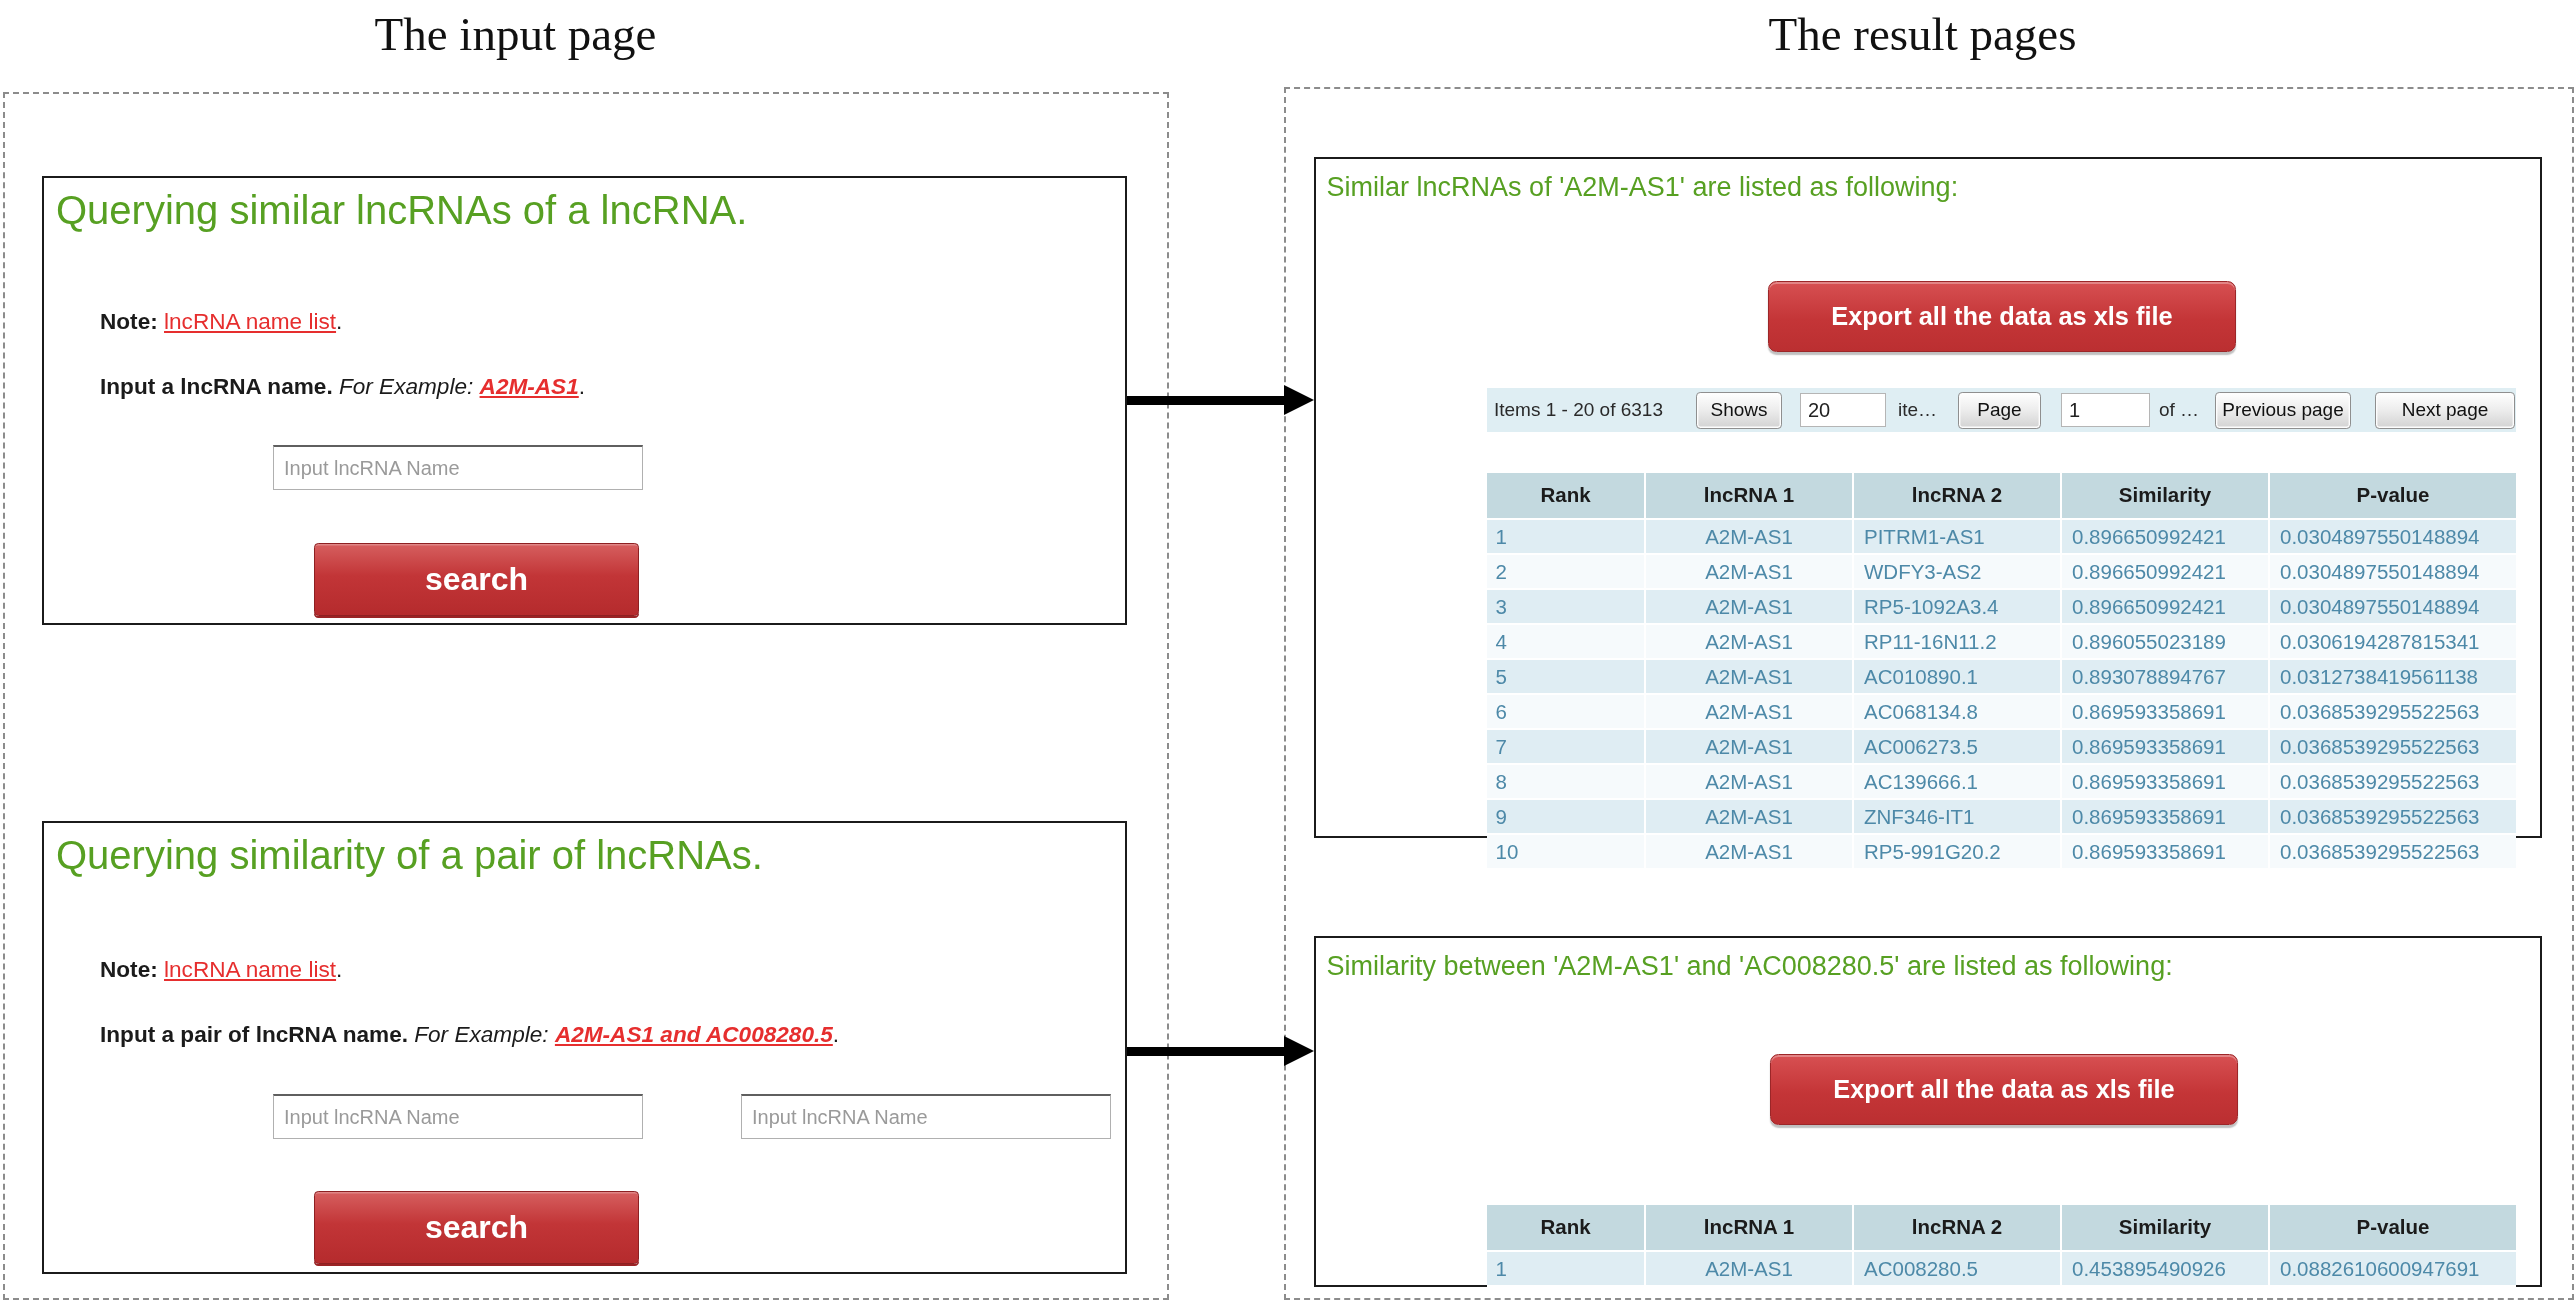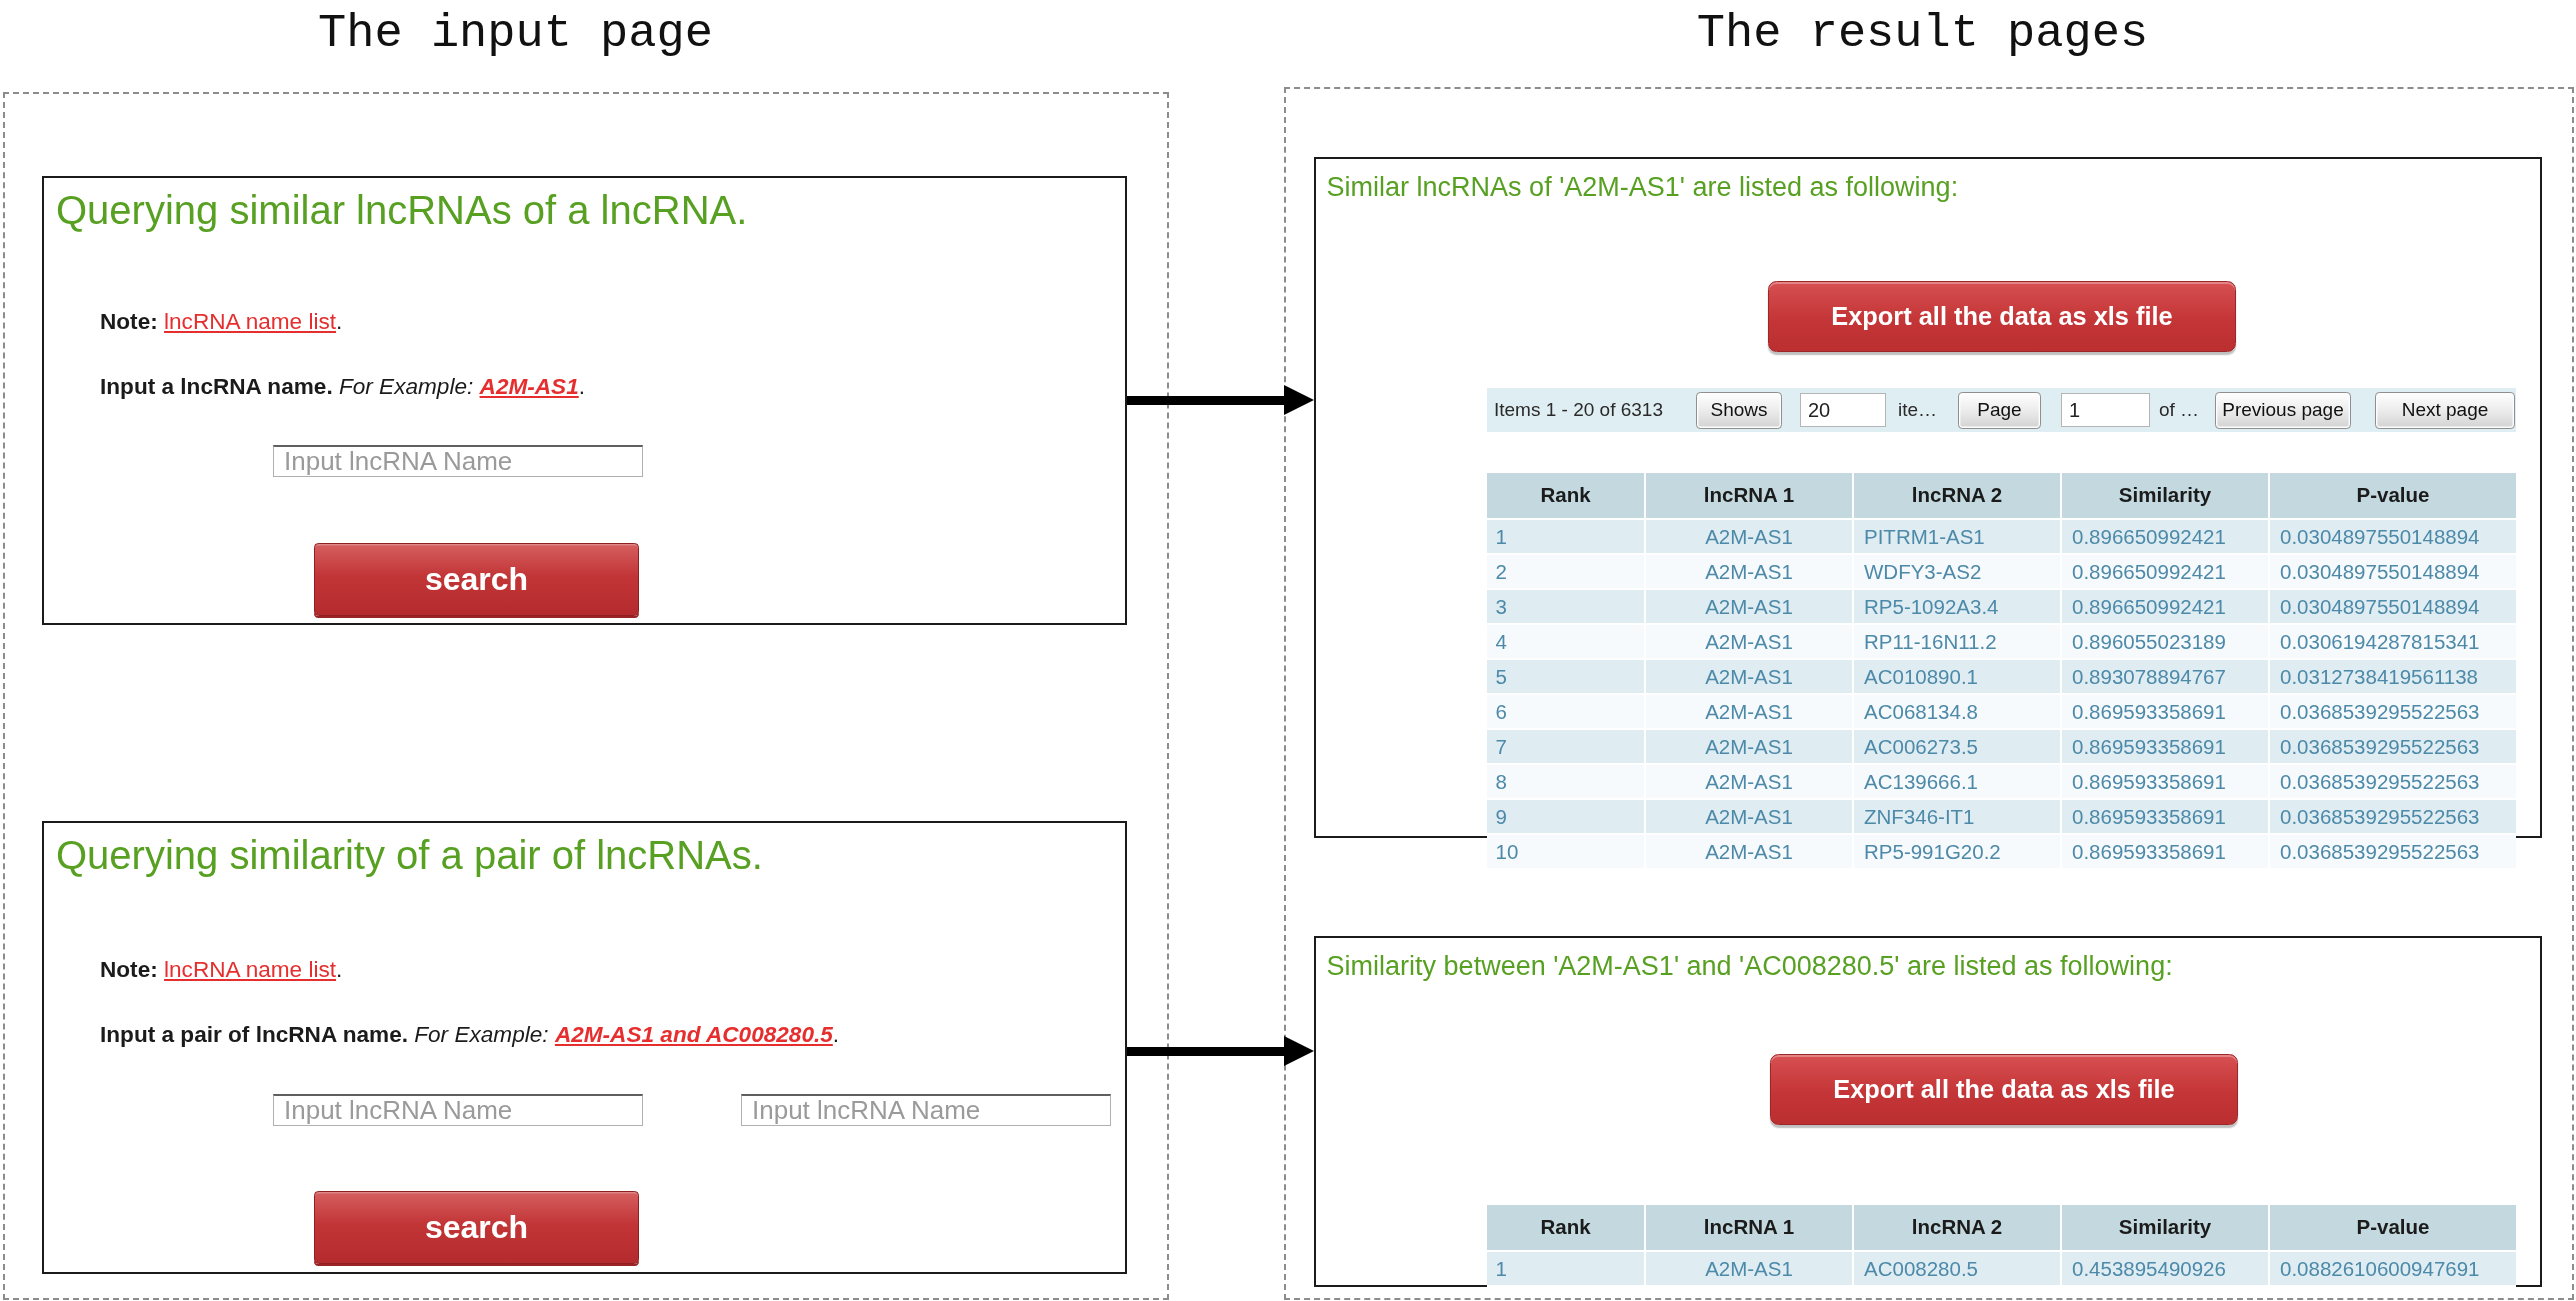--- a/index.html
+++ b/index.html
@@ -1,21 +1,21 @@
 <!DOCTYPE html>
 <html style="font-size:11.3px"><head>
 <meta charset="utf-8">
 <style>
   * { margin:0; padding:0; box-sizing:border-box; }
   html,body { background:#ffffff; }
   body { font-family:"Liberation Sans", sans-serif; }
   .stage { position:relative; width:2576px; height:1302px; background:#fff; overflow:hidden; }
 
   
-  .fig-title { position:absolute; font-family:Liberation Mono, monospace; font-size:47px; color:#111; text-align:center; width:635px; }
+  .fig-title { position:absolute; font-family:Liberation Serif, serif; font-size:47px; color:#111; text-align:center; width:635px; }
   .fig-title.left  { left:198px; top:7px; }
   .fig-title.right { left:1605px; top:7px; }
 
   
   .dashed { position:absolute; border:2.1px dashed #8c8c8c; background:transparent; }
   .dashed.left  { left:2.8px;    top:92px; width:1166px; height:1208px; }
   .dashed.right { left:1284px; top:87px; width:1290px; height:1213px; }
 
   
   .panel { position:absolute; background:#fff; border:2.1px solid #1b1b1b; }
@@ -27,22 +27,22 @@
   .green-h { position:absolute; color:#57a022; white-space:nowrap; }
   .q-head  { left:12px; top:10px; font-size:40px; }
   .r-head  { left:10.6px; top:12.7px; font-size:27px; }
 
   .txt-line { position:absolute; left:56px; font-size:22.6px; color:#1b1b1b; white-space:nowrap; }
   .txt-line .b { font-weight:bold; }
   .txt-line .i { font-style:italic; font-weight:normal; }
   a.redlink { color:#e62e2e; text-decoration:underline; cursor:pointer; }
   a.redlink.i { font-style:italic; font-weight:bold; }
 
-  .lnc-input { position:absolute; width:370px; height:32px; border:1.4px solid #b0b0b0; border-top:2.1px solid #5f5f5f;
-               font-size:26px; color:#222; padding:0 10px; font-family:"Liberation Sans", sans-serif; background:#fff; }
+  .lnc-input { position:absolute; width:370px; height:45px; border:1.4px solid #b0b0b0; border-top:2.1px solid #5f5f5f;
+               font-size:20px; color:#222; padding:0 10px; font-family:"Liberation Sans", sans-serif; background:#fff; }
   .lnc-input::placeholder { color:#9a9a9a; opacity:1; }
 
   .search-btn { position:absolute; width:325px; height:73px; border:1.4px solid #8e2022; border-radius:4.2px;
                 background:linear-gradient(180deg,#d65f5f 0%, #c23537 45%, #b52b2d 100%);
                 color:#fff; font-weight:bold; font-size:32px; font-family:"Liberation Sans", sans-serif;
                 box-shadow: inset 0 1.4px 0 rgba(255,255,255,0.25), 0 2.1px 0 #9a2325; cursor:pointer; }
 
   .export-btn { position:absolute; width:468px; height:71px; border:1.4px solid #9c2628; border-radius:8.5px;
                 background:linear-gradient(180deg,#d75052 0%, #c43537 55%, #bb2f31 100%);
                 color:#fff; font-weight:bold; font-size:25.4px; font-family:"Liberation Sans", sans-serif;

